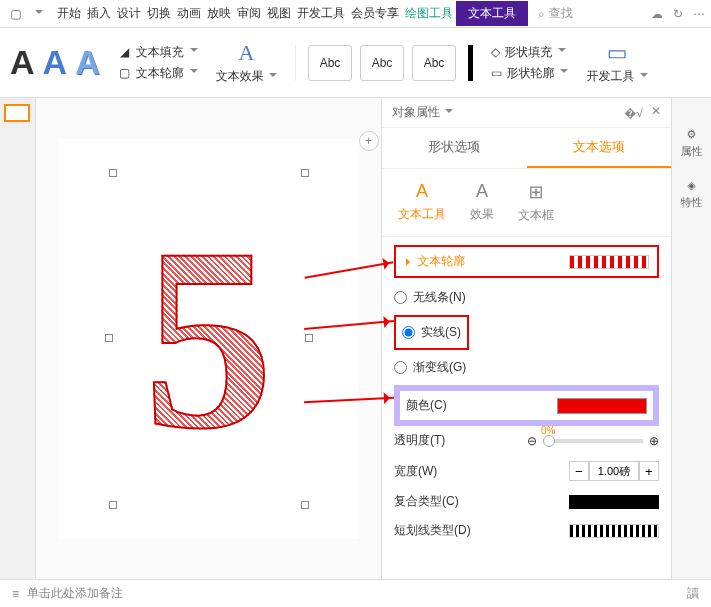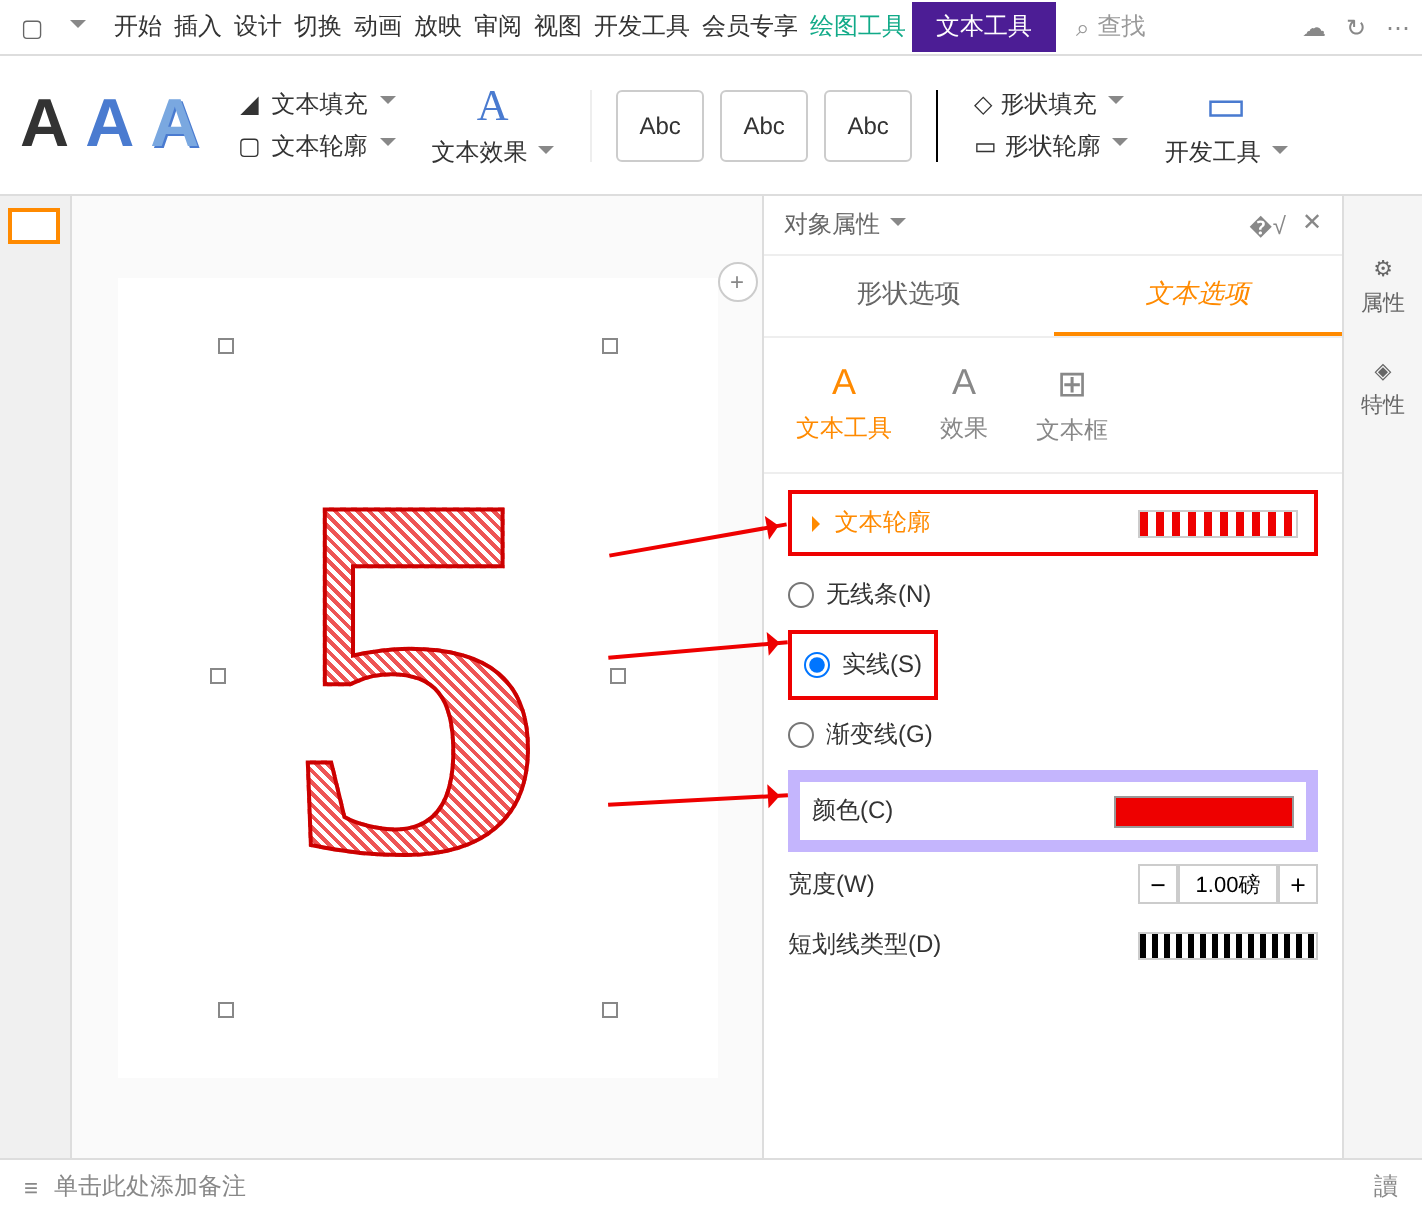--- a/index.html
+++ b/index.html
@@ -20,21 +20,21 @@
 .ribbon .group { display: flex; align-items: center; gap: 8px; }
 .ribbon .bigA { font-size: 34px; font-weight: 900; }
 .bigA.solid { color: #333; }
 .bigA.outline { color: #4a7bd0; }
 .bigA.shadow { color: #7aa8e0; text-shadow: 1px 1px 0 #4a7bd0; }
 .ribbon .v { display: flex; flex-direction: column; gap: 4px; font-size: 12px; }
 .ribbon .v span { display: flex; align-items: center; gap: 4px; cursor: pointer; }
 .ribbon .v .sm { width: 14px; height: 14px; display: inline-flex; align-items: center; justify-content: center; }
 .ribbon .fx { display: flex; flex-direction: column; align-items: center; gap: 2px; font-size: 12px; cursor: pointer; }
 .ribbon .fx .glyph { font-size: 22px; color: #4a7bd0; font-family: serif; }
-.ribbon .abc-group { display: flex; gap: 8px; border-left: 1px solid #eee; border-right: 1px solid #000000; padding: 0 12px; }
+.ribbon .abc-group { display: flex; gap: 8px; border-left: 1px solid #eee; border-right: 5px solid #000000; padding: 0 12px; }
 .ribbon .abc { width: 44px; height: 36px; border: 1px solid #ccc; border-radius: 3px; display: flex; align-items: center; justify-content: center; font-size: 12px; cursor: pointer; }
 .ribbon .shape-col { display: flex; flex-direction: column; gap: 4px; font-size: 12px; }
 .ribbon .shape-col span { display: flex; align-items: center; gap: 4px; cursor: pointer; }
 
 
 .main { display: flex; height: calc(607px - 28px - 70px - 28px); }
 .thumbs { width: 36px; background: #f0f0f0; border-right: 1px solid #ddd; padding: 6px 4px; }
 .thumb { width: 26px; height: 18px; border: 2px solid #ff8a00; background: #fff; margin-bottom: 6px; }
 .canvas-wrap { flex: 1; background: #fafafa; position: relative; display: flex; align-items: center; justify-content: center; }
 .canvas { width: 300px; height: 400px; background: #fff; position: relative; }
@@ -49,21 +49,21 @@
 .ar1 { top: 130px; right: -35px; transform: rotate(-10deg); }
 .ar2 { top: 185px; right: -35px; transform: rotate(-5deg); }
 .ar3 { top: 260px; right: -35px; transform: rotate(-3deg); }
 
 
 .panel { width: 290px; background: #fff; border-left: 1px solid #ddd; display: flex; flex-direction: column; }
 .panel-head { height: 30px; display: flex; align-items: center; justify-content: space-between; padding: 0 10px; border-bottom: 1px solid #eee; font-size: 12px; color: #666; }
 .panel-head .r { display: flex; gap: 8px; color: #888; }
 .panel-tabs { display: flex; border-bottom: 1px solid #eee; }
 .panel-tabs .ptab { flex: 1; text-align: center; padding: 10px 0; font-size: 13px; color: #666; cursor: pointer; }
-.panel-tabs .ptab.active { color: #ff8a00; border-bottom: 2px solid #ff8a00; font-style: italic; }
+.panel-tabs .ptab.active { color: #ff8a00; border-bottom: 2px solid #ff8a00; }
 .panel-sub { display: flex; gap: 24px; padding: 12px 16px; border-bottom: 1px solid #eee; }
 .panel-sub .sitem { display: flex; flex-direction: column; align-items: center; gap: 4px; font-size: 12px; color: #888; cursor: pointer; }
 .panel-sub .sitem.active { color: #ff8a00; }
 .panel-sub .sicon { font-size: 18px; }
 
 .panel-body { flex: 1; overflow: auto; padding: 8px 12px; }
 .section { border: 2px solid #e00; padding: 6px 8px; margin-bottom: 8px; }
 .sec-title { display: flex; align-items: center; justify-content: space-between; font-size: 12px; color: #ff8a00; }
 .sec-title .preview { width: 80px; height: 14px; border: 1px solid #ccc; background: repeating-linear-gradient(90deg,#e00 0 4px,transparent 4px 8px); }
 .radios { margin: 6px 0; }
@@ -243,28 +243,43 @@
             <input type="radio" name="ln" style="">
             <span>渐变线(G)</span>
           </label>
       </div>
 
       <div class="prop boxed">
         <span>颜色(C)</span>
         <span class="swatch"></span>
       </div>
       <div class="prop">
+        <span>透明度(T)</span>
+        <span style="display:flex;align-items:center;gap:6px">
+          <span>⊖</span>
+          <span class="slider">
+            <span class="pct">0%</span>
+            <span class="knob"></span>
+          </span>
+          <span>⊕</span>
+        </span>
+      </div>
+      <div class="prop">
         <span>宽度(W)</span>
         <span class="spin">
           <button>−</button>
           <input value="1.00磅" style="">
           <button>+</button>
         </span>
       </div>
       <div class="prop">
+        <span>复合类型(C)</span>
+        <span class="compound"></span>
+      </div>
+      <div class="prop">
         <span>短划线类型(D)</span>
         <span class="dash-opt"></span>
       </div>
     </div>
   </div>
 
   <div class="rail">
     <div class="ritem">
       <span>⚙</span>
       <span>属性</span>

